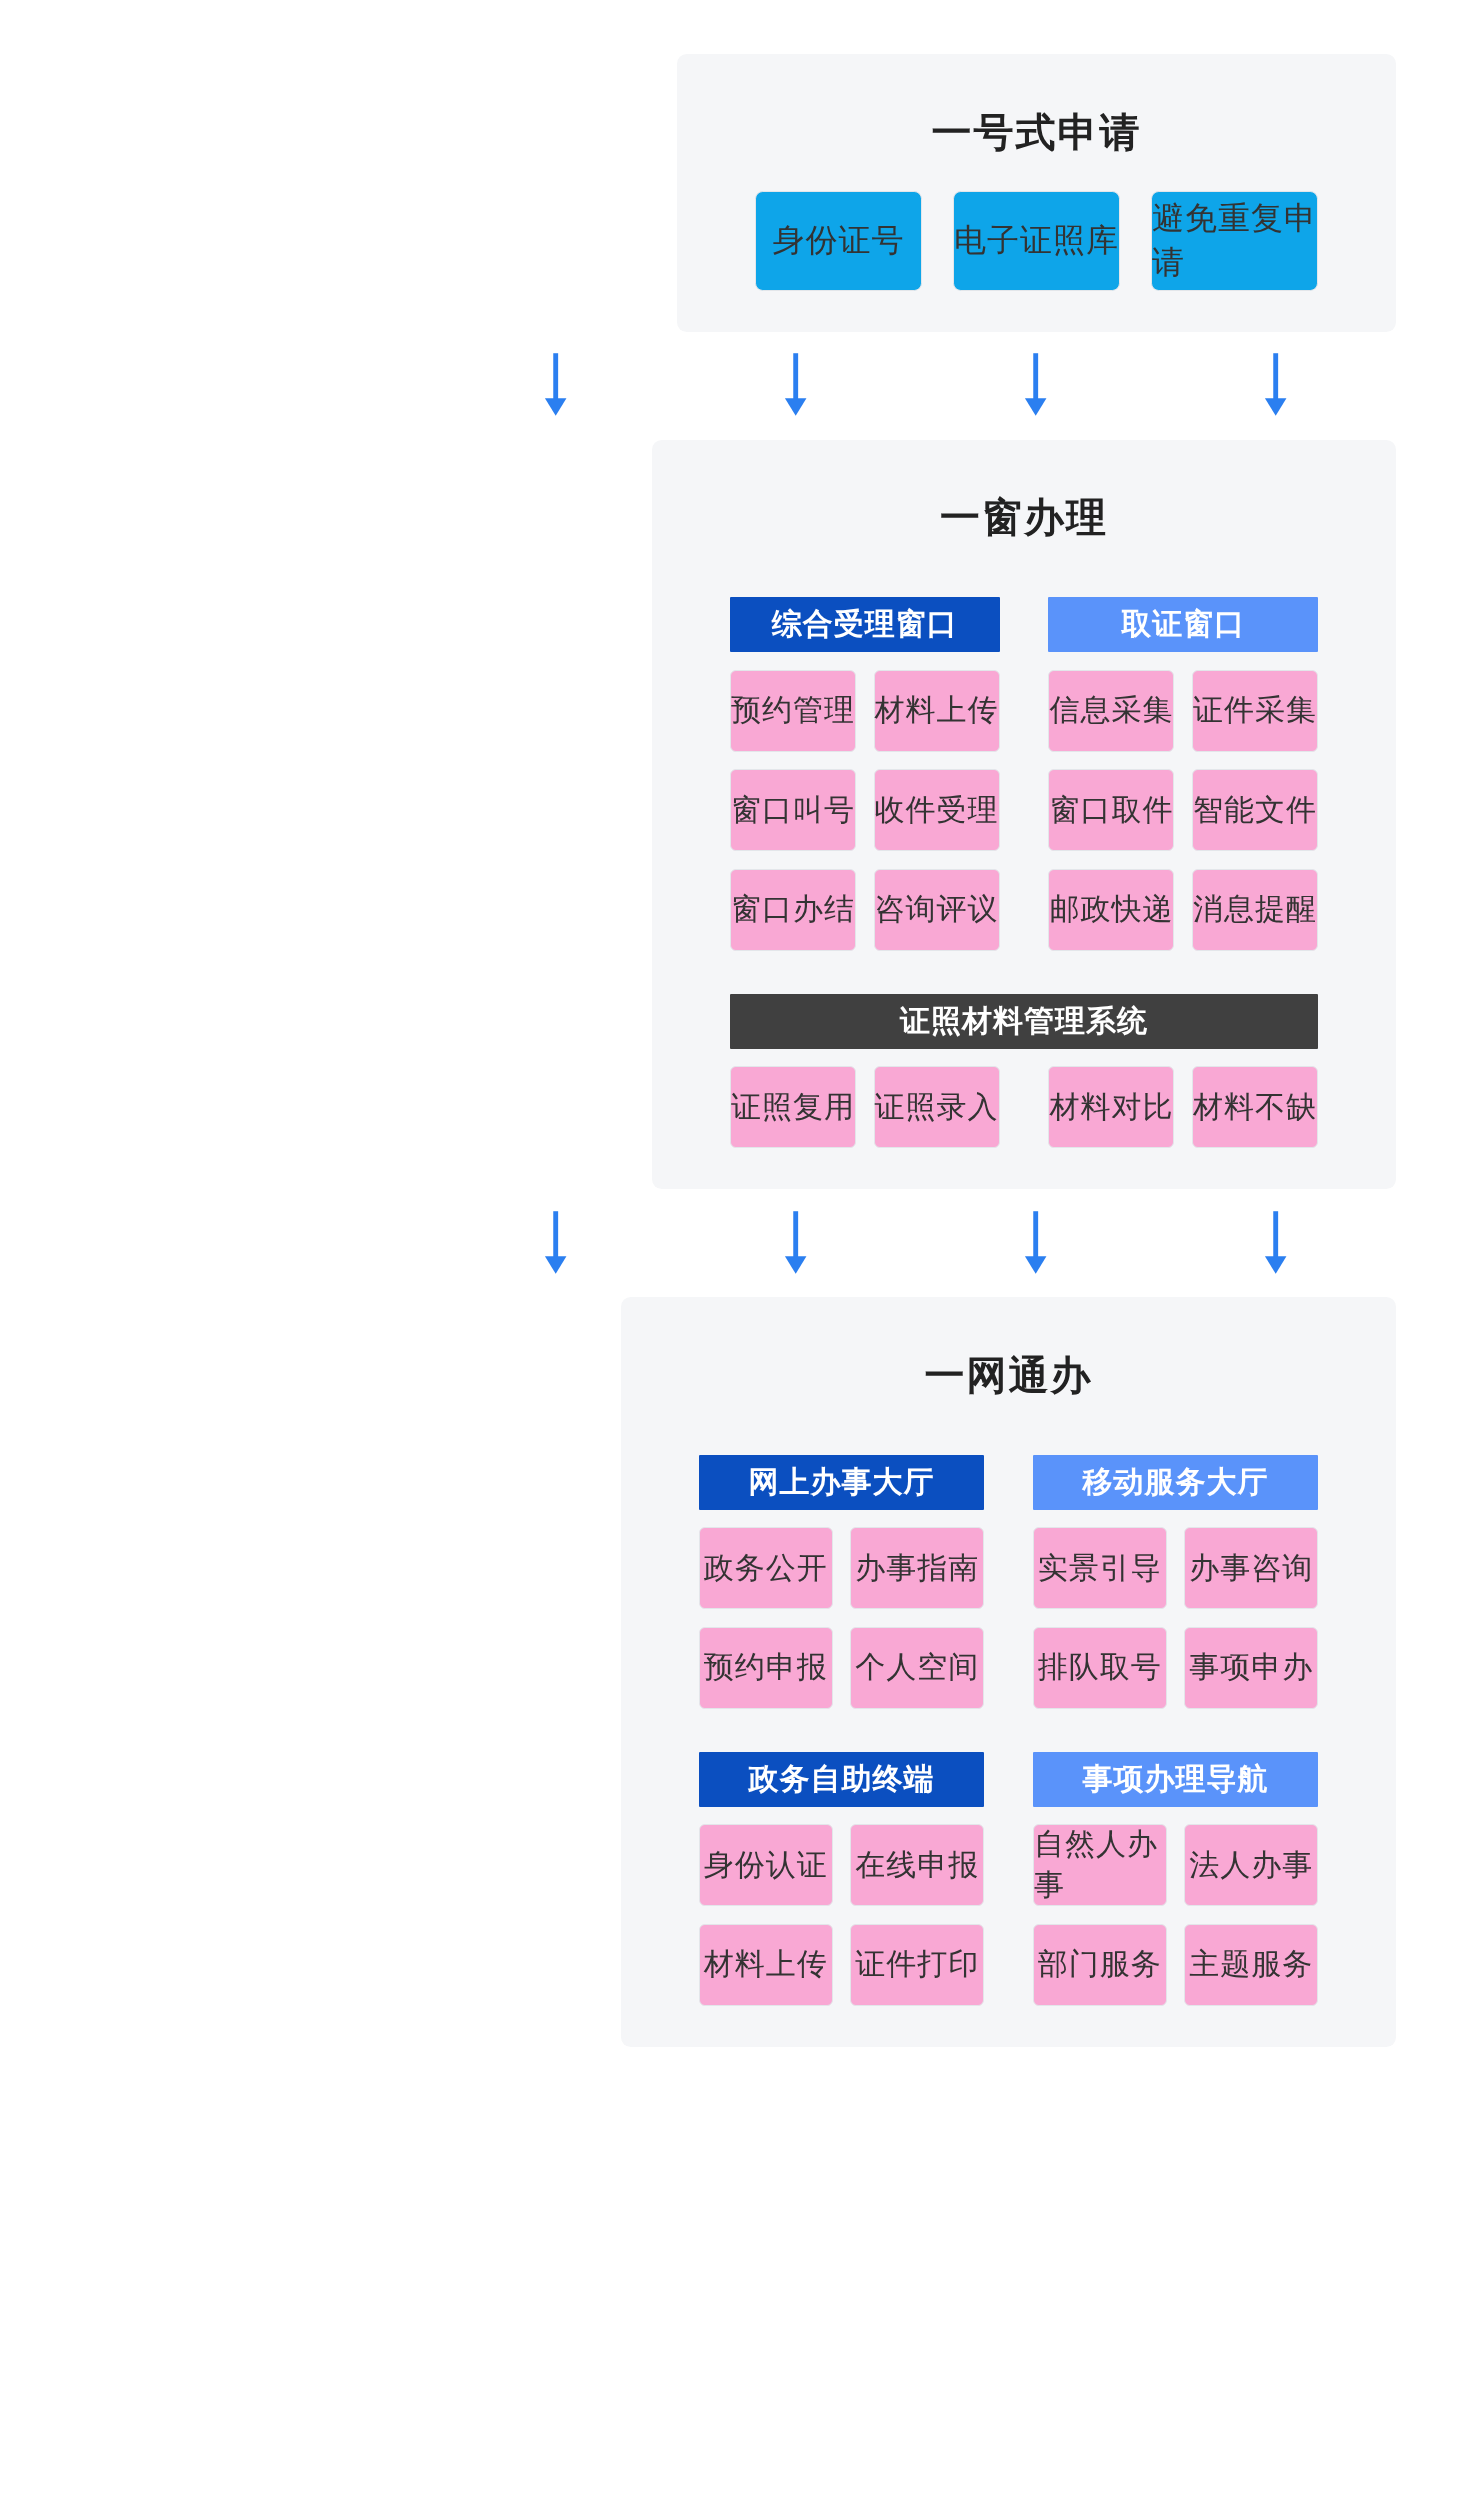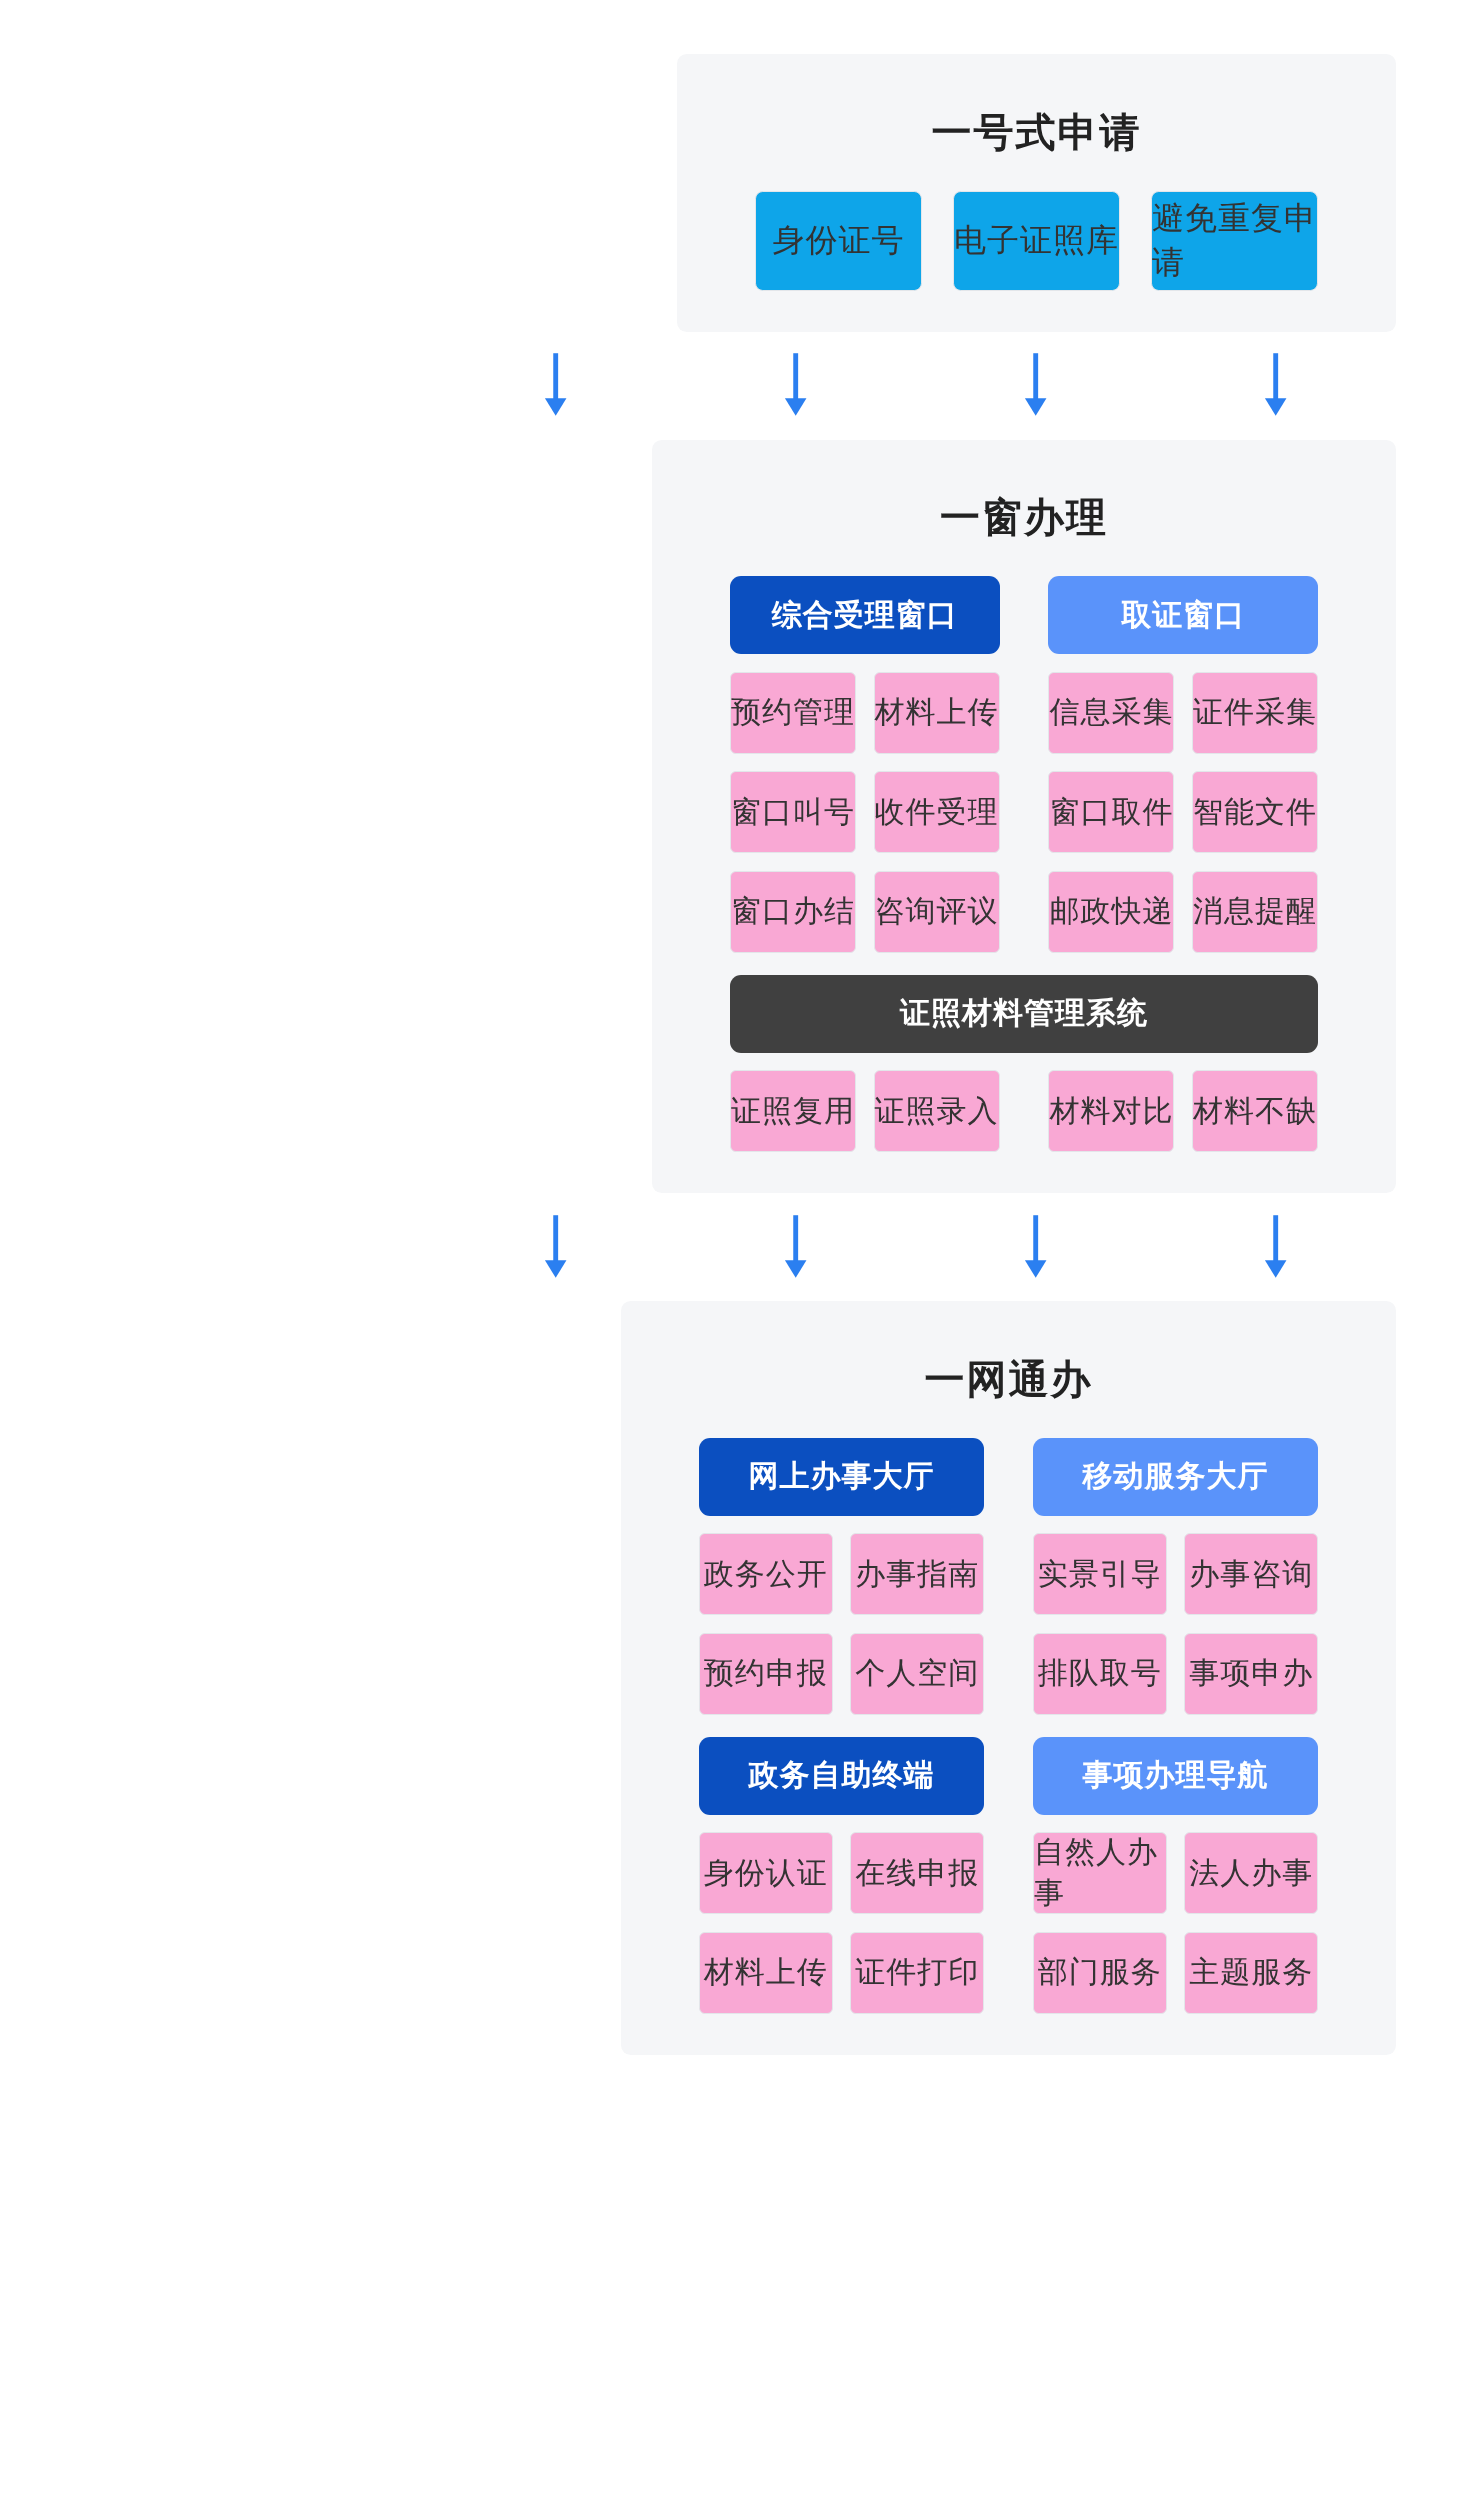--- a/index.html
+++ b/index.html
@@ -76,29 +76,30 @@
   .band {
     display: flex;
     gap: 17.6px;
     margin-bottom: 17.6px;
   }
   .band:last-child {
     margin-bottom: 0;
   }
   .header-cell {
     flex: 1 1 0;
-    height: 78px;
-    border-radius: 11px;
+    height: 55px;
+    border-radius: 1px;
     display: flex;
     align-items: center;
     justify-content: center;
     font-size: 30px;
     font-weight: bold;
     color: #ffffff;
     letter-spacing: 1px;
+    margin-top: 21px;
   }
   .header-dark { background: #0b4fc0; }
   .header-light { background: #5a93fa; }
   .header-wide-dark {
     flex: 1 1 100%;
     background: #404040;
   }
   .cell {
     flex: 1 1 0;
     height: 80px;

